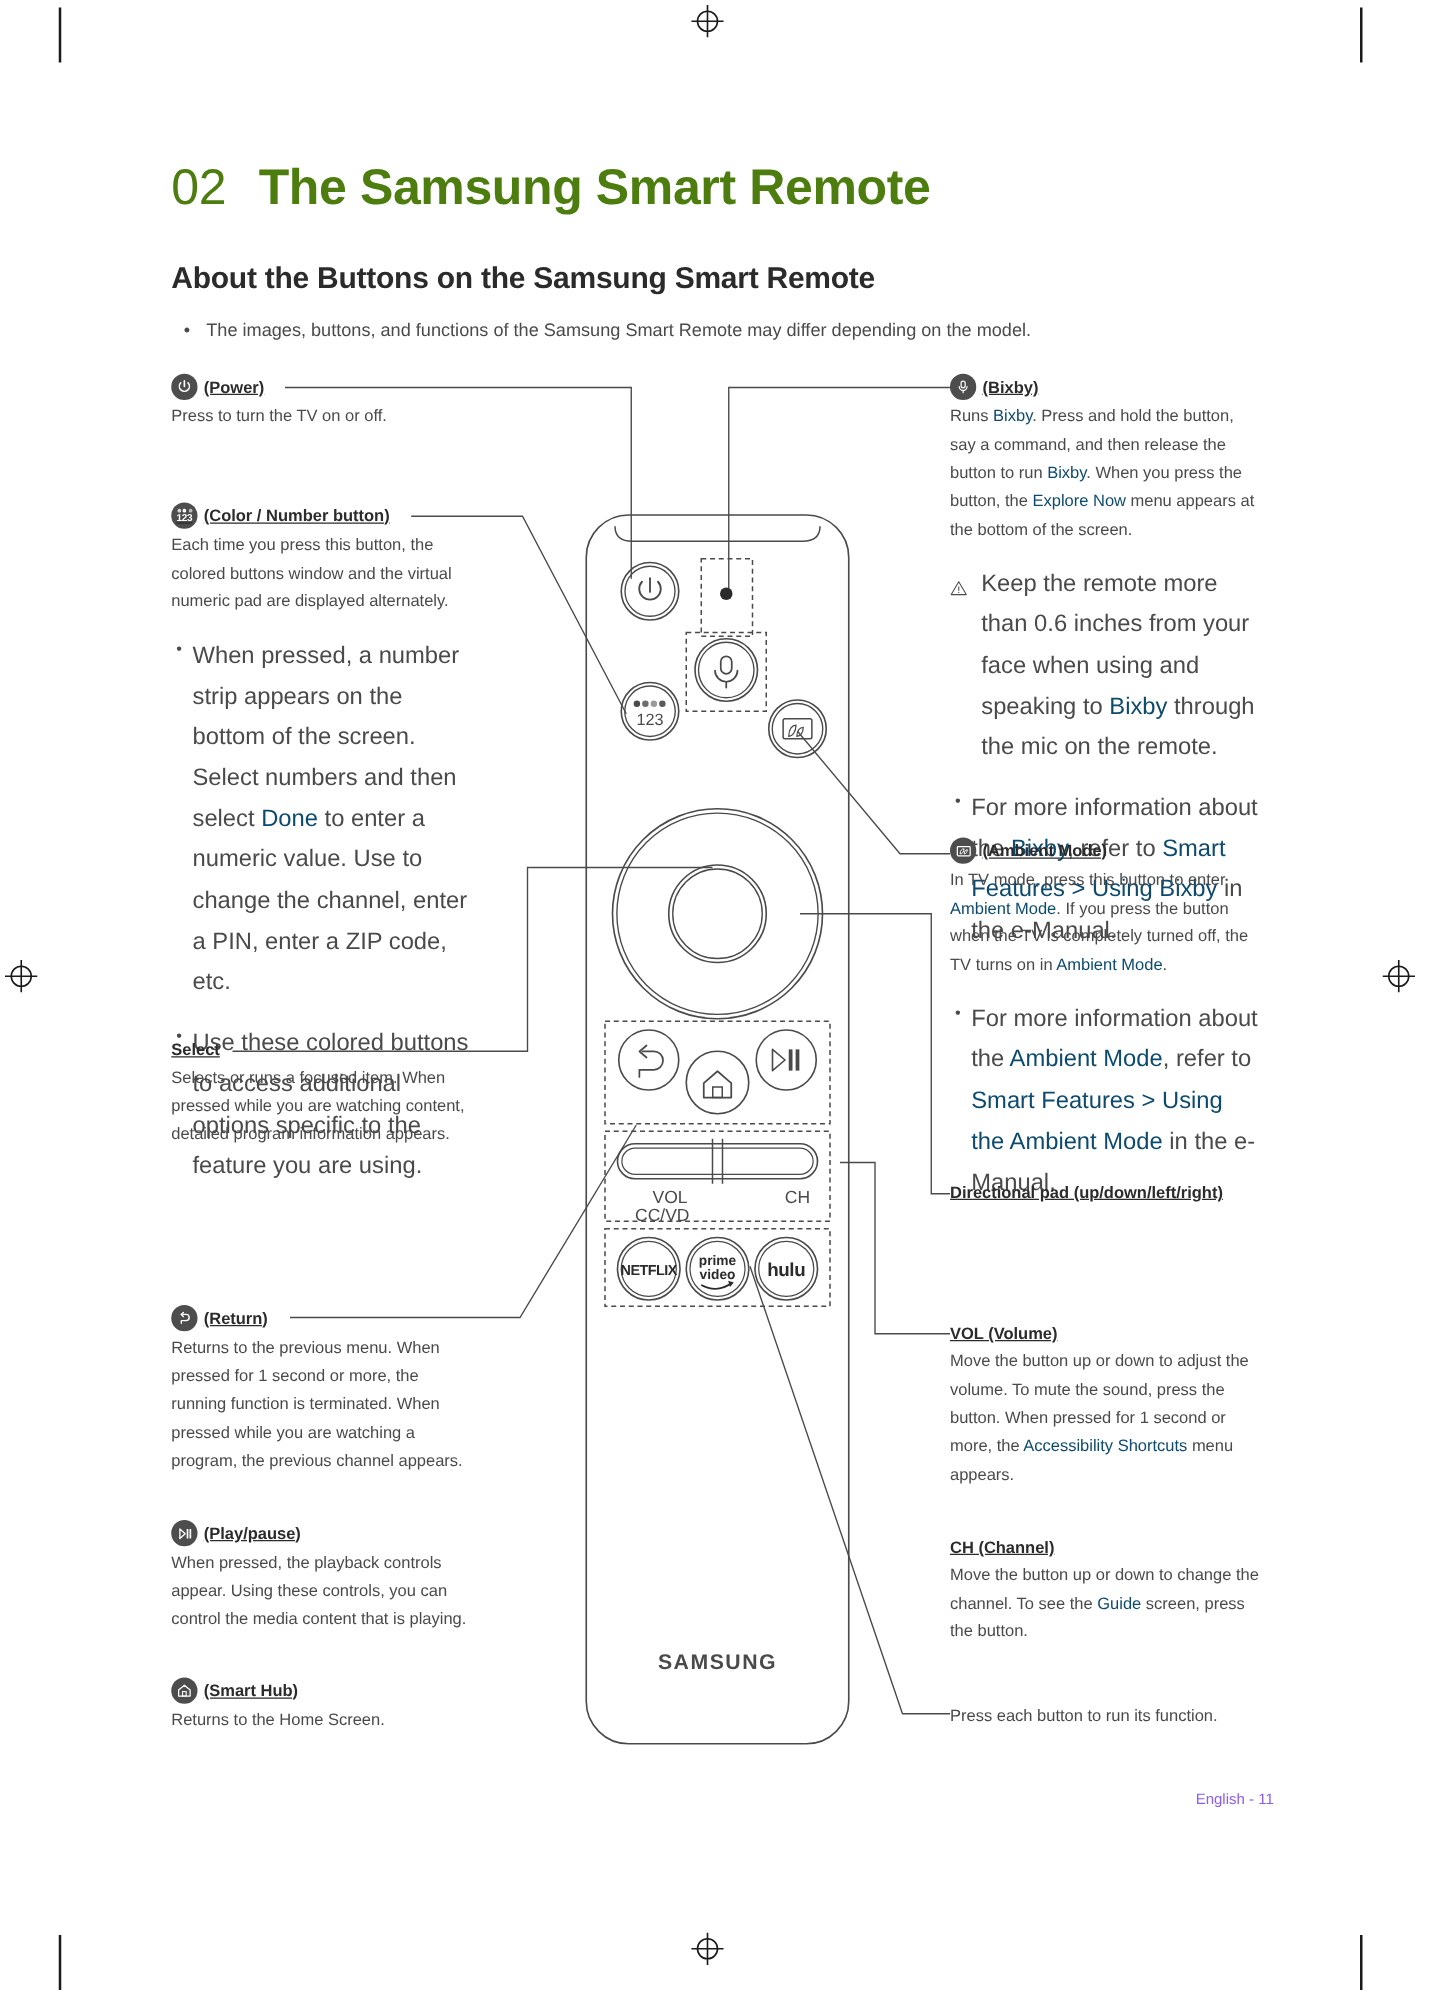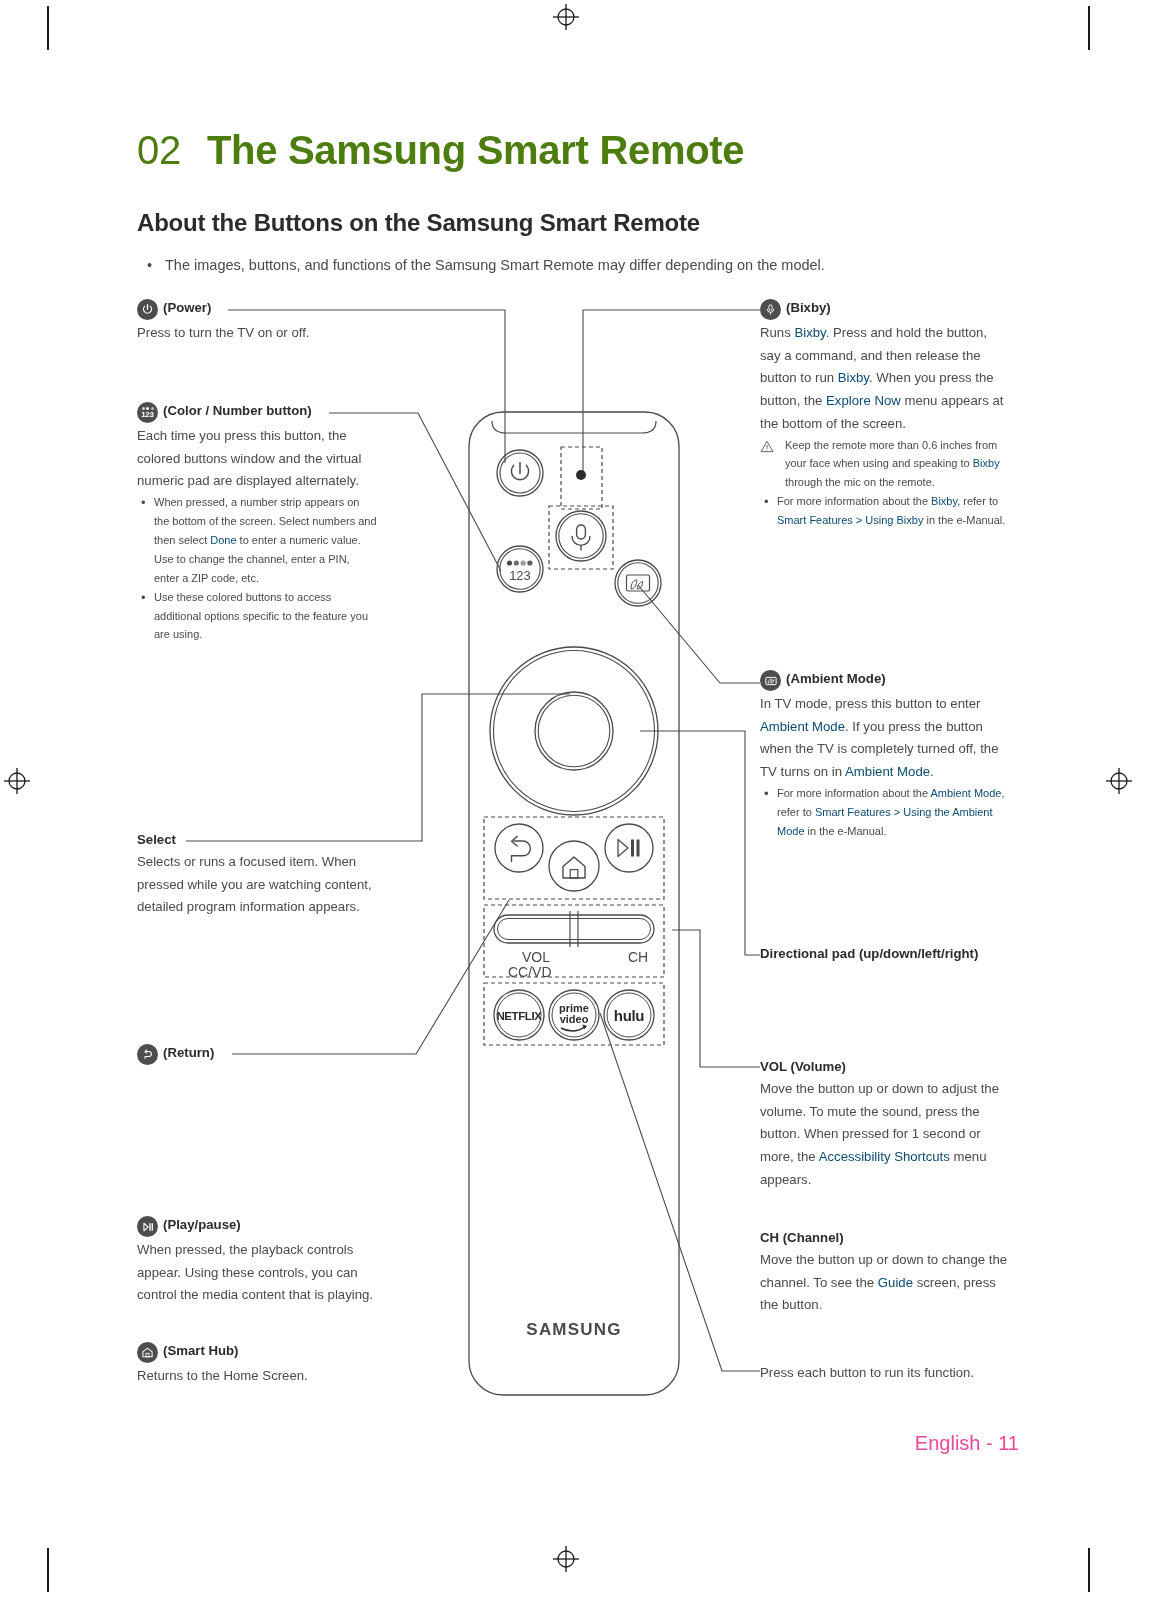--- a/index.html
+++ b/index.html
@@ -40,33 +40,34 @@
   }
   .intro-bullet .dot { display:inline-block; width:18px; }
 
   
   .col-left  { position:absolute; left:137px;  width:240px; }
   .col-right { position:absolute; left:760px;  width:248px; }
 
   .blk { position:absolute; width:100%; }
   .blk .hd {
     font-size:13.2px; font-weight:700; color:#2b2b2b;
-    line-height:1.35; display:flex; align-items:flex-start; gap:5px;
+    line-height:1.35; display:flex; align-items:center; gap:5px;
     white-space:nowrap;
+    text-decoration:underline;
   }
   .blk .hd.wrap { white-space:normal; }
   .blk p {
     margin:2px 0 0 0; font-size:13.2px; line-height:1.72;
     color:#4a4a4a;
   }
   .blk b { font-weight:400; color:#0c4a6e; }
   .blk ul { margin:0; padding:0; list-style:none; }
   .blk ul li {
-    position:relative; padding-left:17px; font-size:11px;
-    line-height:1.72; color:#4a4a4a; margin-top:0;
+    position:relative; padding-left:17px; font-size:19px;
+    line-height:1.72; color:#4a4a4a; margin-top:16px;
   }
   .blk ul li:before {
     content:"\2022"; position:absolute; left:4px; top:-1px;
     font-size:13px; color:#4a4a4a;
   }
   .blk ul li.warn { padding-left:25px; }
   .blk ul li.warn:before { content:""; }
   .warn-ico { position:absolute; left:0px; top:4px; width:14px; height:13px; }
 
   
@@ -87,21 +88,21 @@
   
   .lines { position:absolute; left:0; top:0; width:1156px; height:1600px;
            pointer-events:none; }
 
   
   .remote { position:absolute; left:468px; top:411px; width:212px; height:985px; }
 
   
   .footer {
     position:absolute; right:137px; top:1432px;
-    font-size:20px; color:#ec4899; white-space:nowrap;
+    font-size:12px; color:#8b5cf6; white-space:nowrap;
   }
 </style>
 </head>
 <body>
 
 <div class="page">
 
   <div class="crop" style="left:47px;top:6px;width:1.5px;height:44px;"></div>
   <div class="crop" style="left:1088px;top:6px;width:1.5px;height:44px;"></div>
   <div class="crop" style="left:47px;top:1548px;width:1.5px;height:44px;"></div>
@@ -211,20 +212,21 @@
     <div class="blk" style="top:1044px;">
       <div class="hd">
         <span class="badge">
           <svg width="13" height="13" viewBox="0 0 24 24">
             <path d="M9 6.5 H14.5 A4.6 4.6 0 0 1 14.5 15.7 H7.5 V19.5" fill="none" stroke="#fff" stroke-width="2" stroke-linecap="round" stroke-linejoin="round"></path>
             <path d="M10.6 3.6 L7.2 6.6 L10.6 9.6" fill="none" stroke="#fff" stroke-width="2" stroke-linecap="round" stroke-linejoin="round"></path>
           </svg>
         </span>
         <span>(Return)</span>
       </div>
+      <p>Returns to the previous menu. When pressed for 1 second or more, the running function is terminated. When pressed while you are watching a program, the previous channel appears.</p>
     </div>
 
     <div class="blk" style="top:1216px;">
       <div class="hd">
         <span class="badge">
           <svg width="14" height="14" viewBox="0 0 24 24">
             <path d="M5 5.5 L12.2 12 L5 18.5 Z" fill="none" stroke="#fff" stroke-width="1.8" stroke-linejoin="round"></path>
             <rect x="14.3" y="5.5" width="2.3" height="13" fill="#fff"></rect>
             <rect x="18.2" y="5.5" width="2.3" height="13" fill="#fff"></rect>
           </svg>

